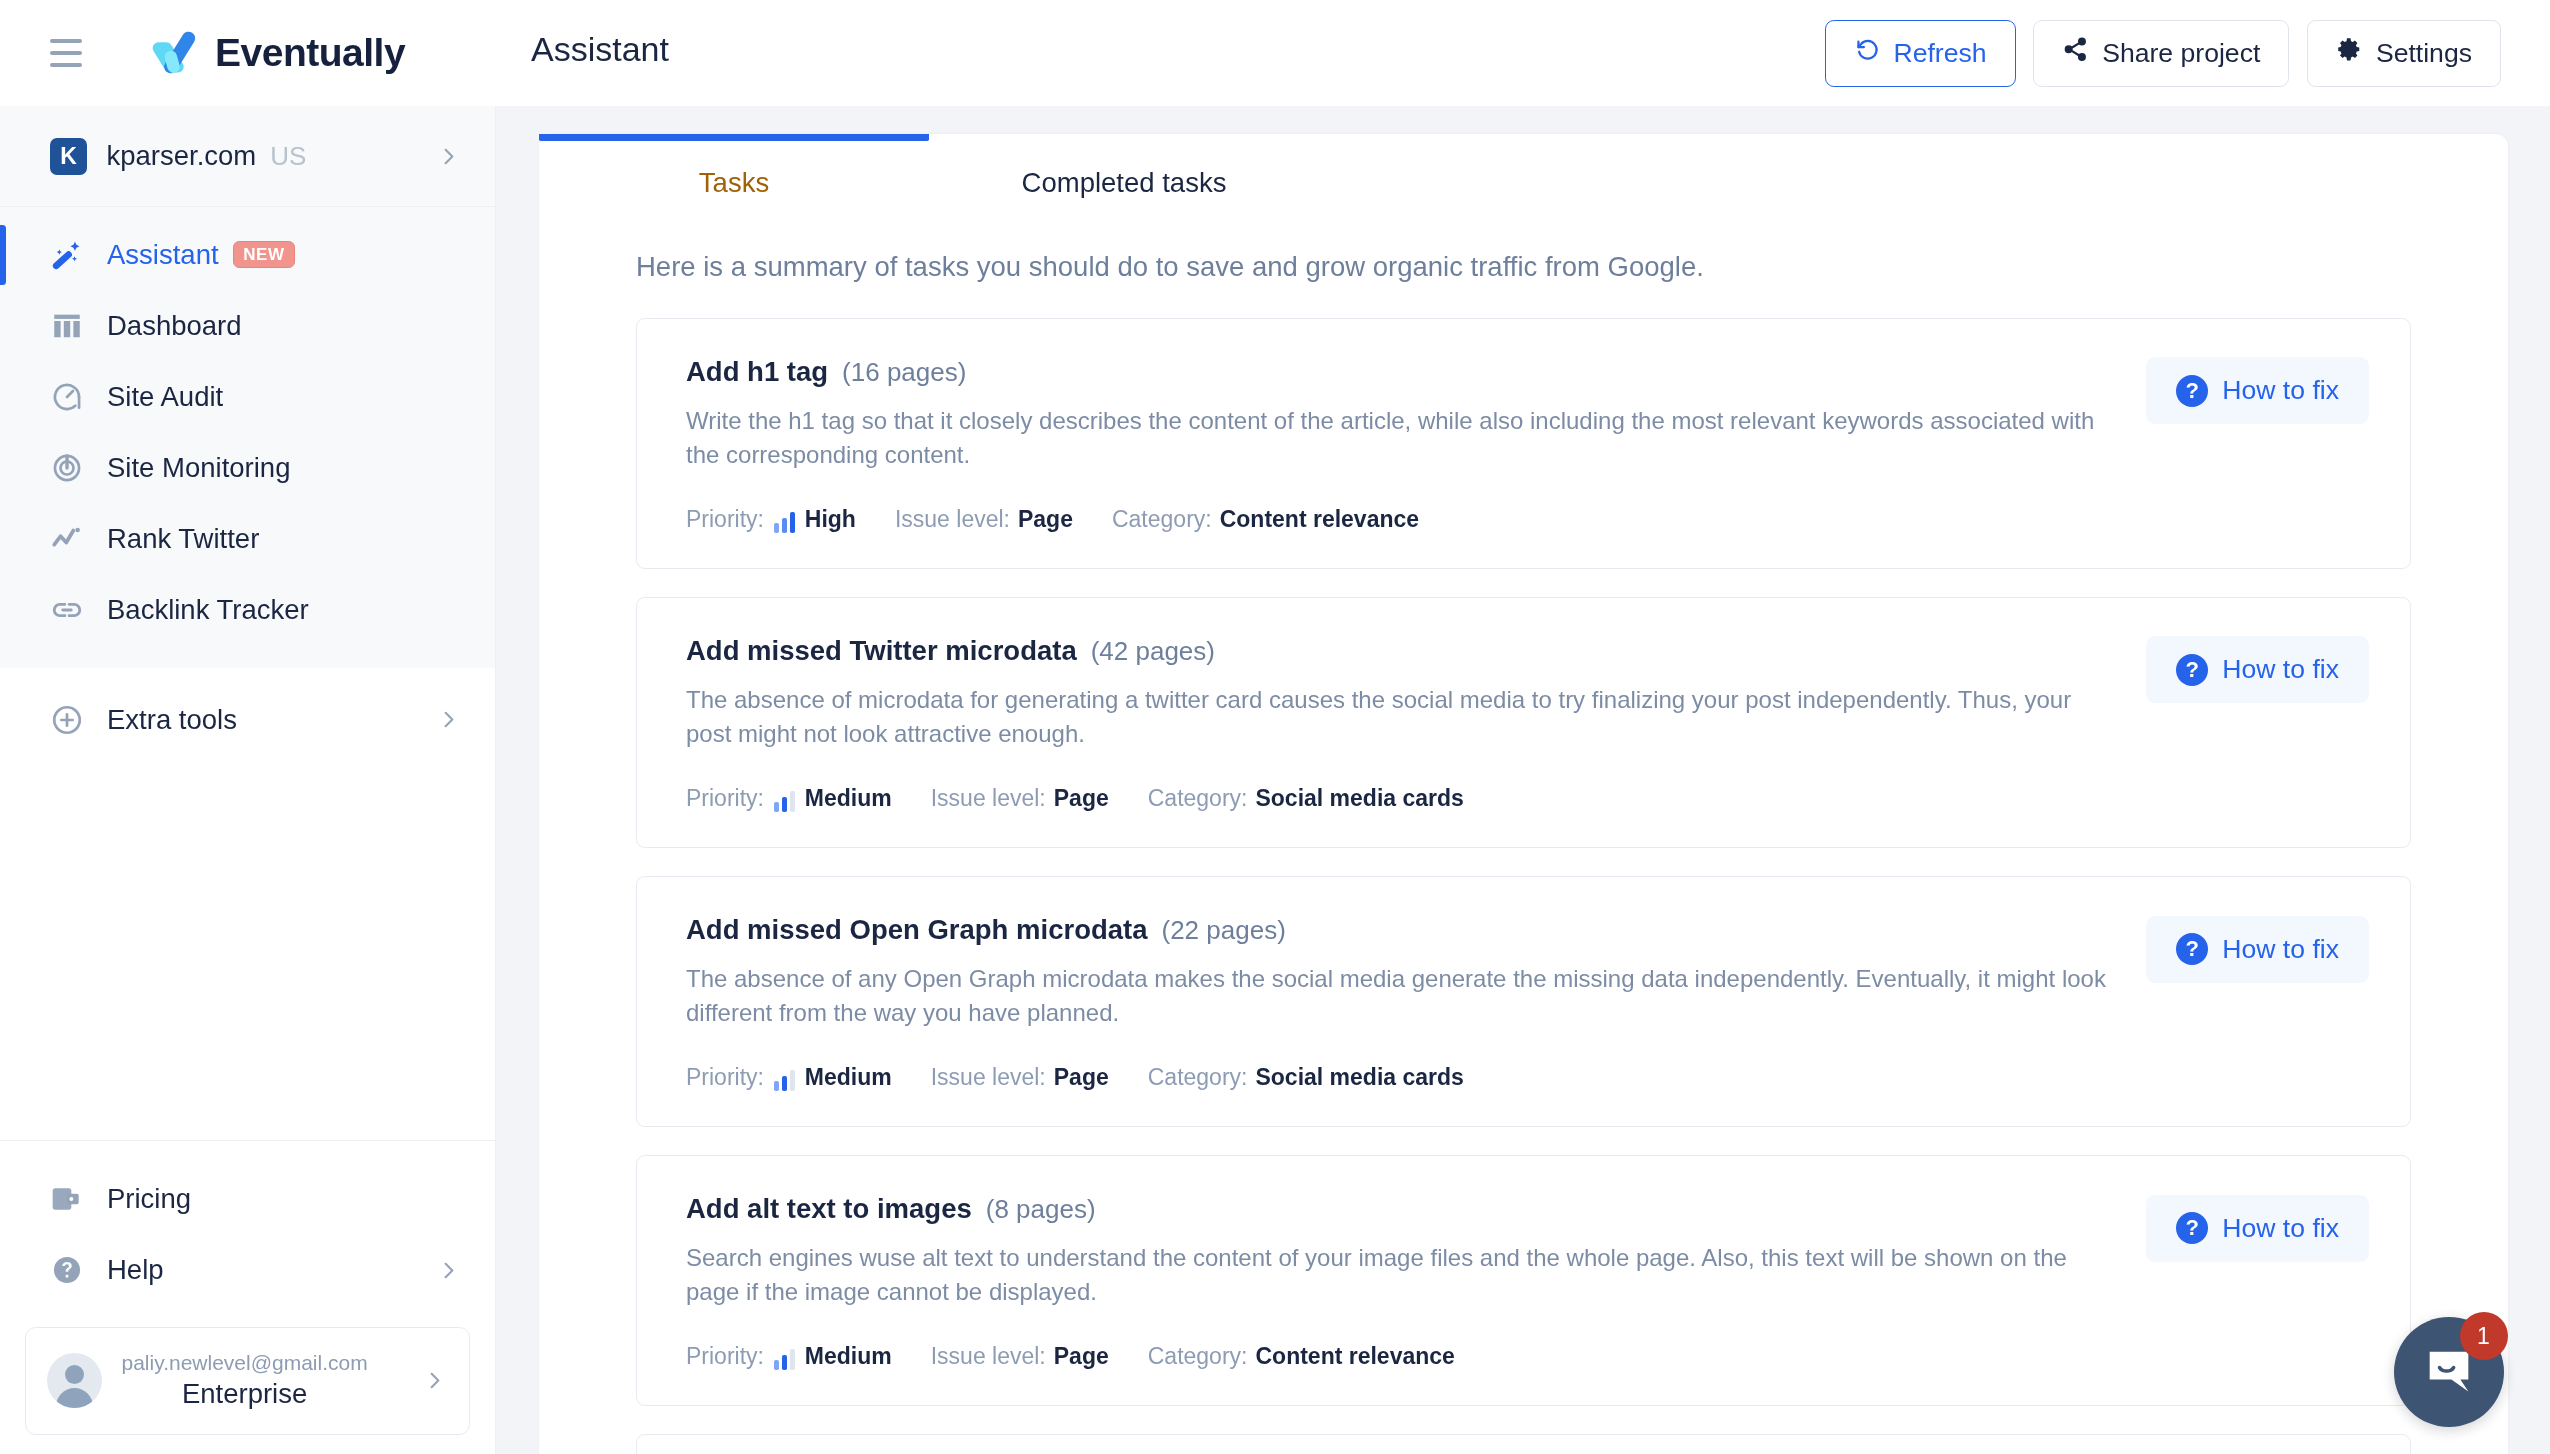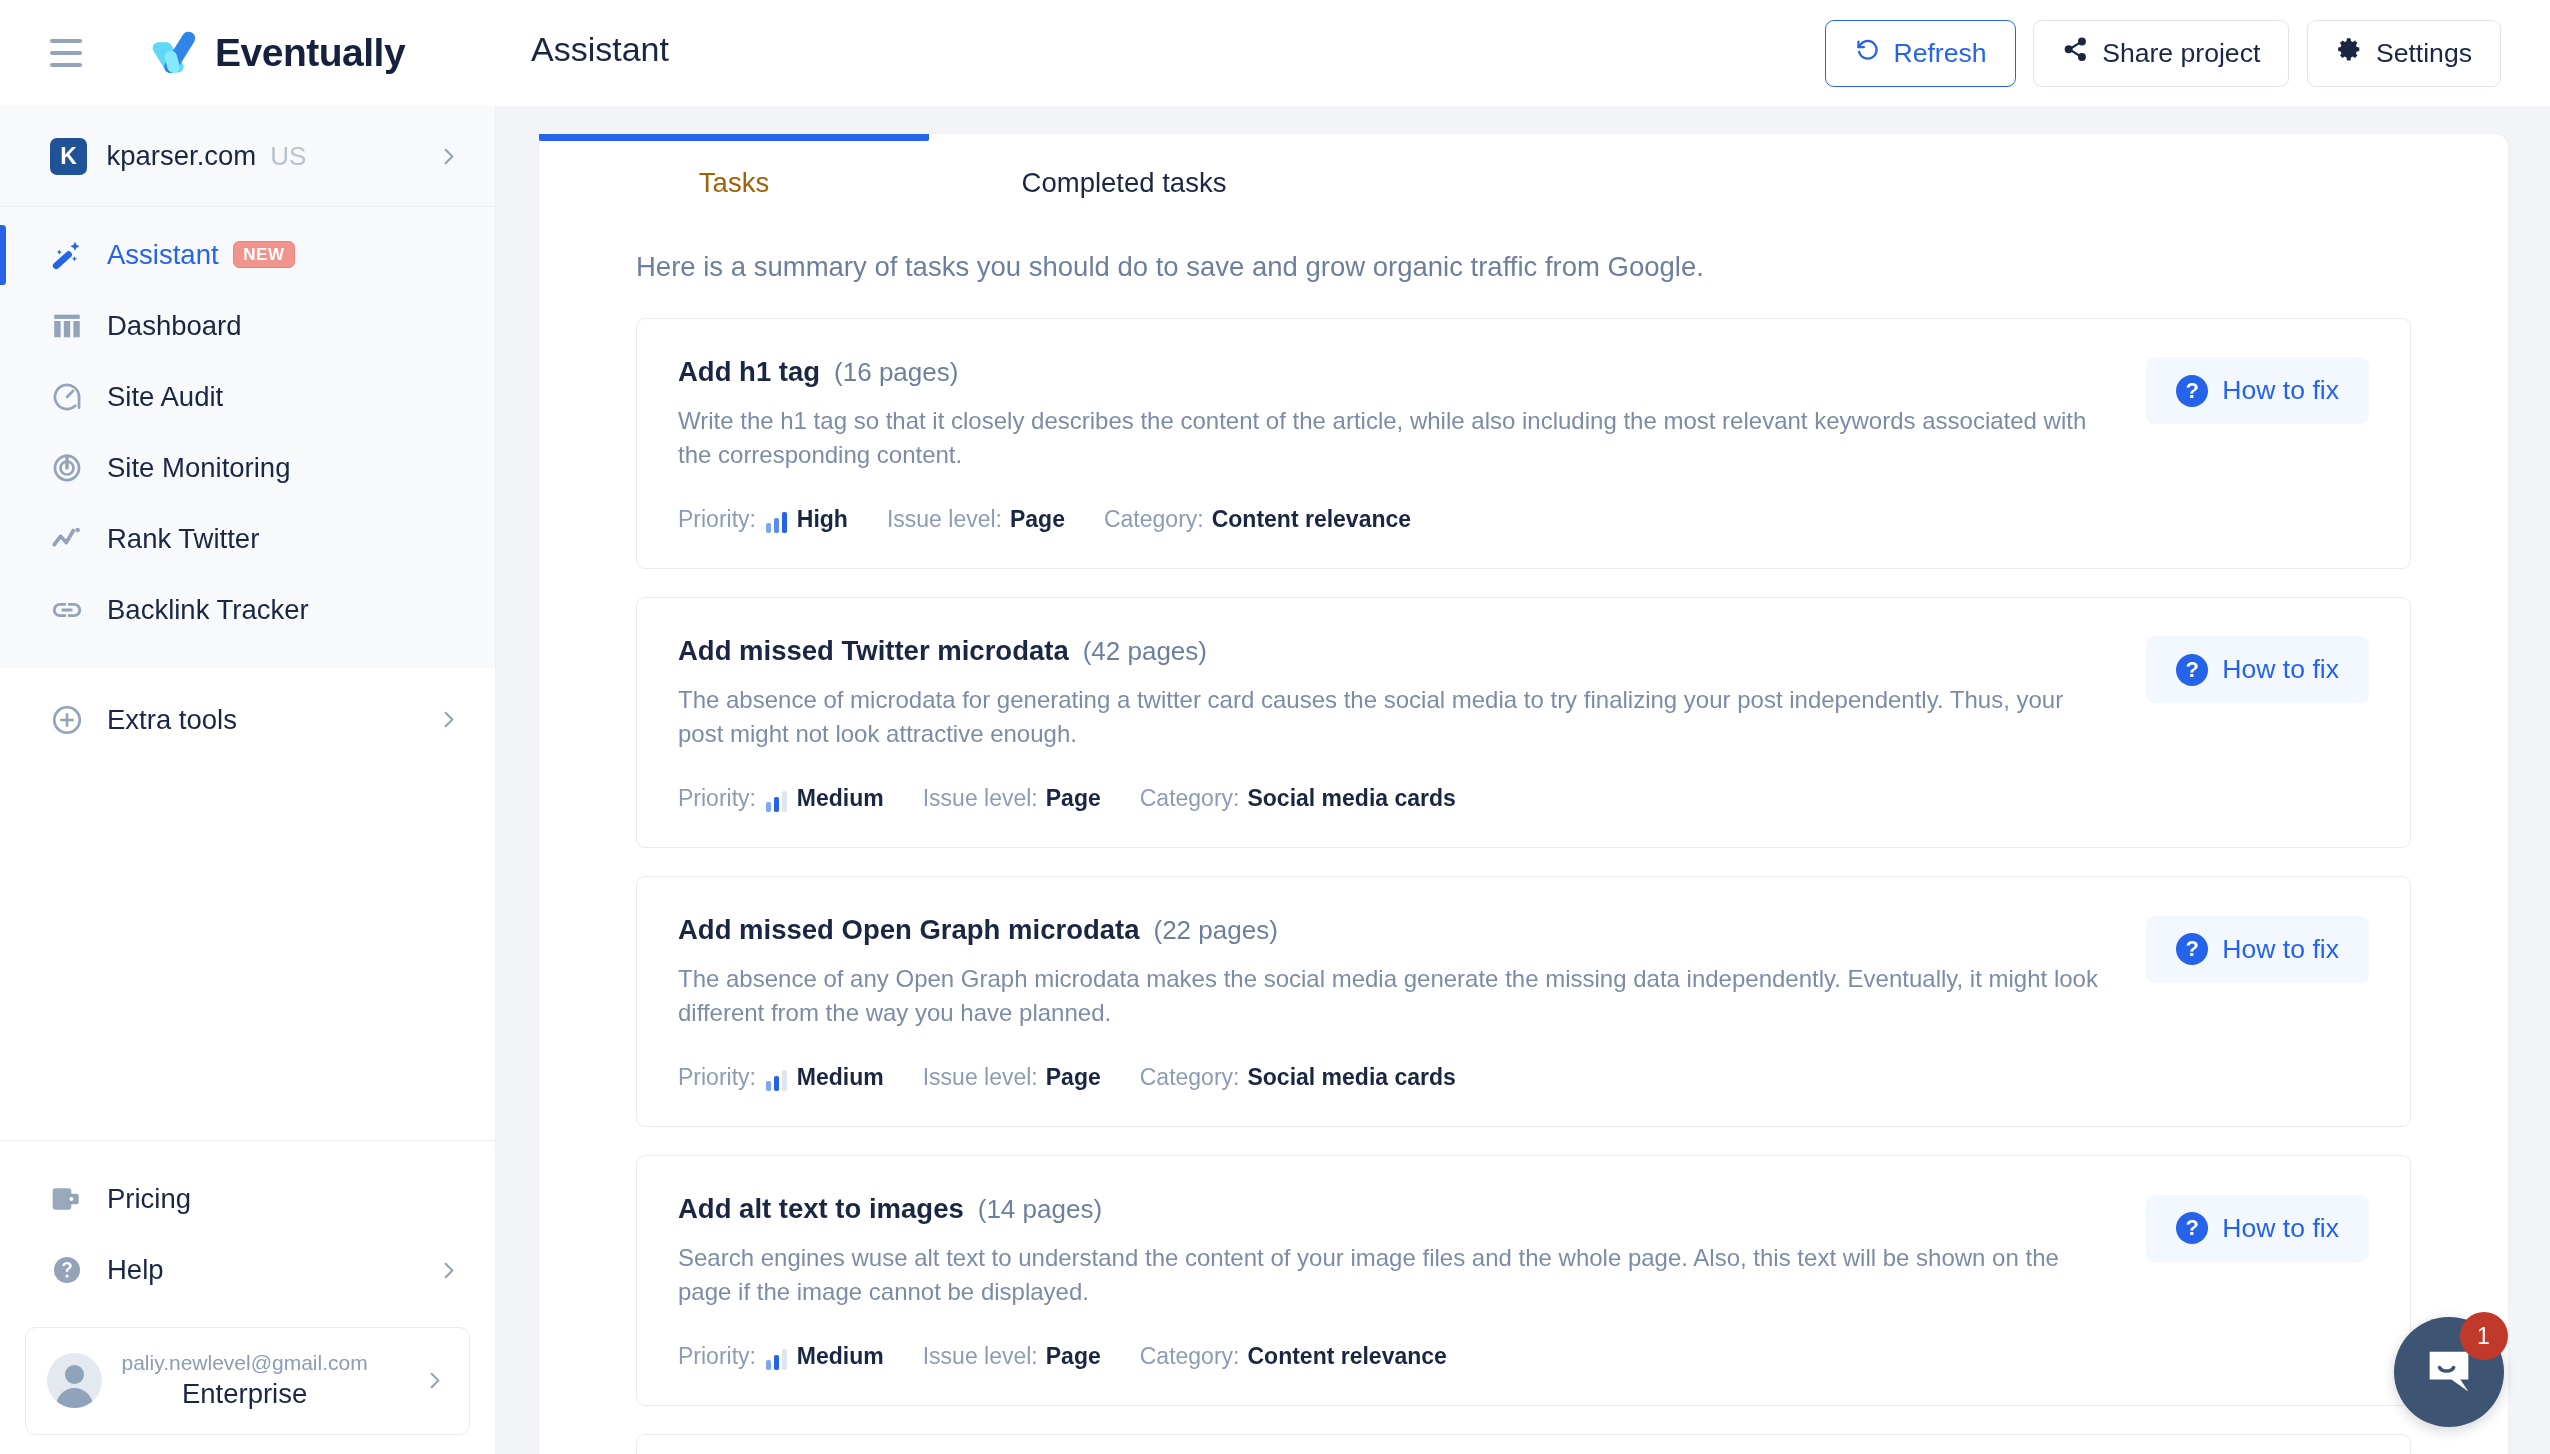--- a/index.html
+++ b/index.html
@@ -226,21 +226,21 @@
   .task-list { padding: 35px 97px 0 97px; }
 
   .task {
     border: 1.8px solid #e7ebf1;
     border-radius: 8.9px;
     padding: 37px 41px 35px;
     margin-bottom: 28px;
     display: flex; align-items: flex-start;
     background: #fff;
   }
-  .task-body { flex: 1 1 auto; min-width: 0; padding-right: 35px; }
+  .task-body { flex: 1 1 auto; min-width: 0; padding-right: 35px; margin-left: 8px; }
 
   .task-head { display: flex; align-items: baseline; }
   .task-title { font-size: 27.5px; font-weight: 700; color: #1b2642; }
   .task-count { margin-left: 14px; font-size: 26px; color: #6e7f9c; }
 
   .task-desc {
     margin-top: 16px;
     font-size: 24px; line-height: 1.42; color: #7d8ca5;
     max-width: 1488px;
   }
@@ -627,21 +627,21 @@
         <button class="fix-btn">
           <span class="qmark">?</span>
           <span>How to fix</span>
         </button>
       </div>
 
       <div class="task">
         <div class="task-body">
           <div class="task-head">
             <span class="task-title">Add alt text to images</span>
-            <span class="task-count">(14 pages)</span>
+            <span class="task-count">(8 pages)</span>
           </div>
           <div class="task-desc">Search engines wuse alt text to understand the content of your image files and the whole page. Also, this text will be shown on the page if the image cannot be displayed.</div>
           <div class="task-meta">
             <span class="meta-item">
               <span>Priority:</span>
               <span class="prio-bars lvl2">
                   <i></i>
                   <i></i>
                   <i></i>
                 </span>

